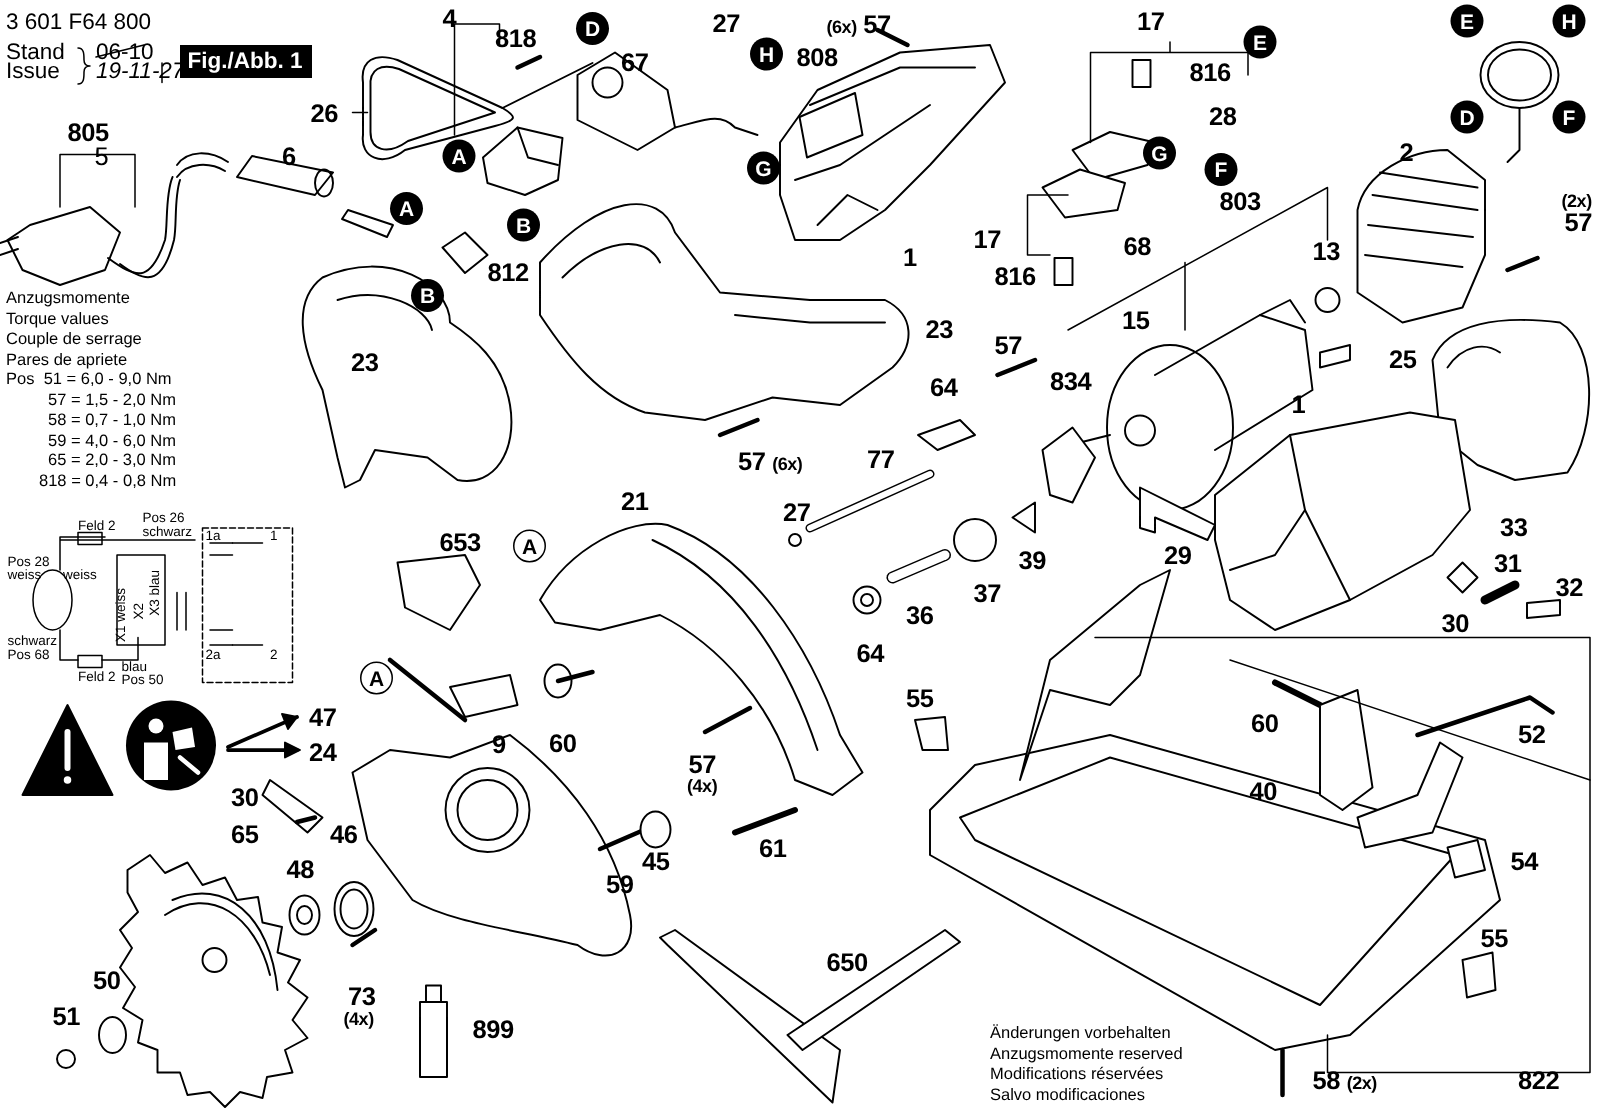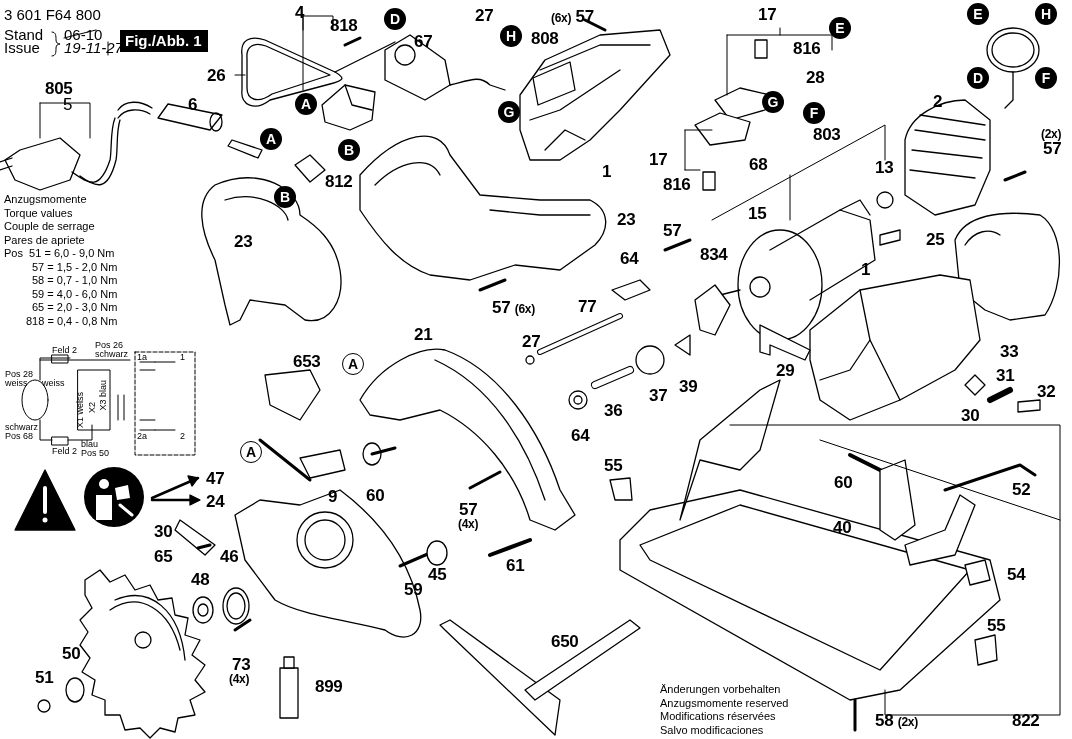--- a/index.html
+++ b/index.html
@@ -329,21 +329,21 @@
 <div class="lbl" style="left:492px;top:299px"><span>57</span> <span class="qty">(6x)</span></div>
 <div class="lbl" style="left:926px;top:231px">25</div>
 <div class="lbl" style="left:663px;top:222px">57</div>
 <div class="lbl" style="left:620px;top:250px">64</div>
 <div class="lbl" style="left:700px;top:246px">834</div>
 <div class="lbl" style="left:578px;top:298px">77</div>
 <div class="lbl" style="left:861px;top:261px">1</div>
 <div class="lbl" style="left:414px;top:326px">21</div>
 <div class="lbl" style="left:522px;top:333px">27</div>
 <div class="lbl" style="left:293px;top:353px">653</div>
-<div class="lbl" style="left:679px;top:378px">39</div>
+<div class="lbl" style="left:679px;top:365px">39</div>
 <div class="lbl" style="left:776px;top:362px">29</div>
 <div class="lbl" style="left:1000px;top:343px">33</div>
 <div class="lbl" style="left:649px;top:387px">37</div>
 <div class="lbl" style="left:604px;top:402px">36</div>
 <div class="lbl" style="left:571px;top:427px">64</div>
 <div class="lbl" style="left:996px;top:367px">31</div>
 <div class="lbl" style="left:1037px;top:383px">32</div>
 <div class="lbl" style="left:961px;top:407px">30</div>
 <div class="lbl" style="left:206px;top:470px">47</div>
 <div class="lbl" style="left:206px;top:493px">24</div>

